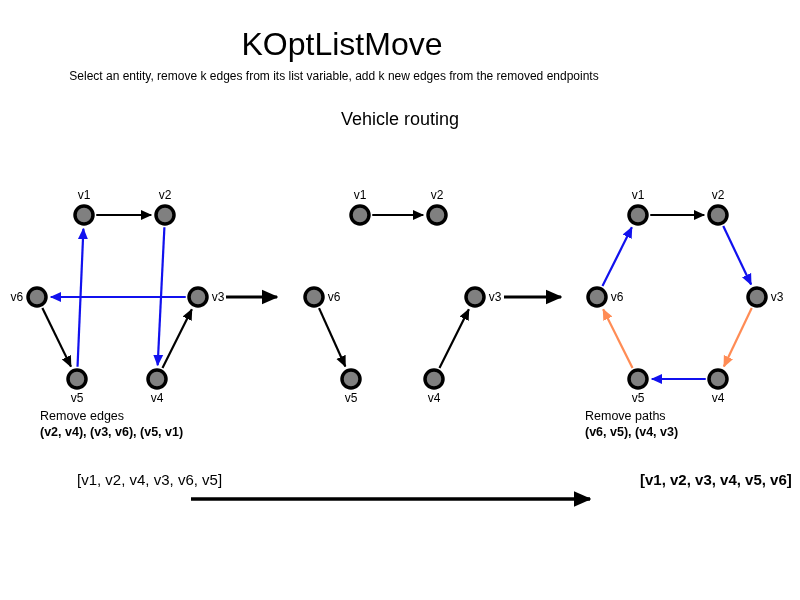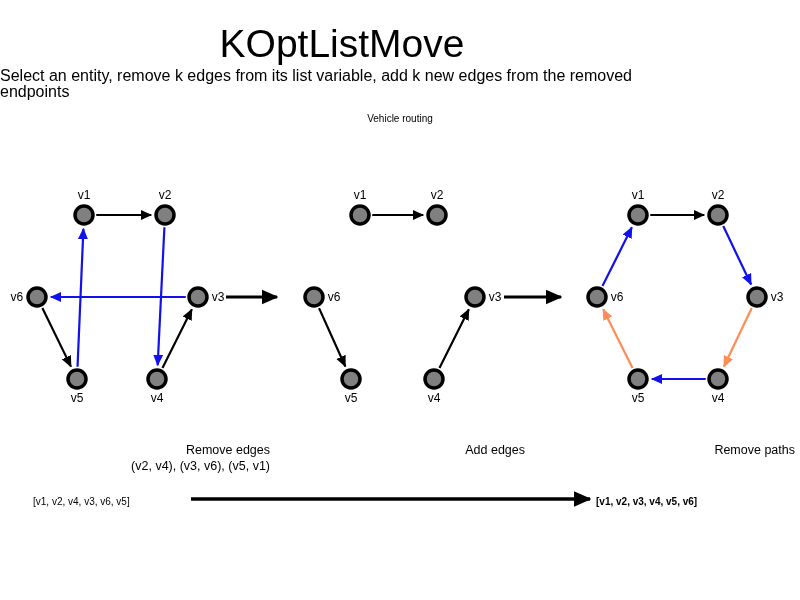--- a/index.html
+++ b/index.html
@@ -21,69 +21,69 @@
     left: 0; top: 0;
     width: 800px;
     height: 600px;
   }
   .title {
     position: absolute;
     left: 0;
     top: 24px;
     width: 684px;
     text-align: center;
-    font-size: 39px;
+    font-size: 32px;
     font-weight: normal;
     letter-spacing: 0px;
     line-height: 40px;
   }
   .subtitle {
     position: absolute;
     left: 0;
     top: 68px;
     width: 668px;
+    text-align: center;
+    font-size: 12px;
+    line-height: 16px;
+  }
+  .section-label {
+    position: absolute;
+    left: 0;
+    top: 110px;
+    width: 800px;
+    text-align: center;
+    font-size: 18px;
+    line-height: 18px;
+  }
+  svg.diagram {
+    position: absolute;
+    left: 0;
+    top: 0;
+    width: 800px;
+    height: 600px;
+  }
+  .caption {
+    position: absolute;
     text-align: left;
-    font-size: 16px;
-    line-height: 16px;
-  }
-  .section-label {
-    position: absolute;
-    left: 0;
-    top: 110px;
-    width: 800px;
-    text-align: center;
-    font-size: 10px;
-    line-height: 18px;
-  }
-  svg.diagram {
-    position: absolute;
-    left: 0;
-    top: 0;
-    width: 800px;
-    height: 600px;
-  }
-  .caption {
-    position: absolute;
-    text-align: right;
     font-size: 12.5px;
     line-height: 16px;
     white-space: nowrap;
-    margin-top: 34px;
   }
   .caption .cap-line1 { display: block; }
-  .caption .cap-line2 { display: block; }
+  .caption .cap-line2 { display: block; font-weight: bold; }
   .cap1 { left: 40px; top: 408px; width: 230px; }
   .cap2 { left: 295px; top: 408px; width: 230px; }
   .cap3 { left: 585px; top: 408px; width: 210px; }
   .list-text {
     position: absolute;
-    font-size: 10px;
+    font-size: 15px;
     line-height: 16px;
     white-space: nowrap;
-    top: 494px;
+    top: 472px;
+    margin-left: 44px;
   }
   .list-before { left: 33px; }
   .list-after  { left: 596px; font-weight: bold; }
   .node-label {
     font-size: 12px;
     font-family: "Liberation Sans", sans-serif;
     fill: #000000;
   }
 </style>
 </head>
@@ -239,22 +239,22 @@
       <g>
         <line x1="191" y1="499" x2="590" y2="499" stroke="#000000" stroke-width="3.4" marker-end="url(#arrow-black)"></line>
       </g>
     </svg>
 
   <div class="caption cap1">
     <span class="cap-line1">Remove edges</span>
     <span class="cap-line2">(v2, v4), (v3, v6), (v5, v1)</span>
   </div>
   <div class="caption cap2">
-    <span class="cap-line1">Add edges</span>
   </div>
   <div class="caption cap3">
     <span class="cap-line1">Remove paths</span>
+    <span class="cap-line2">(v6, v5), (v4, v3)</span>
   </div>
 
   <div class="list-text list-before">[v1, v2, v4, v3, v6, v5]</div>
   <div class="list-text list-after">[v1, v2, v3, v4, v5, v6]</div>
 
 </div>
 
 </body></html>

